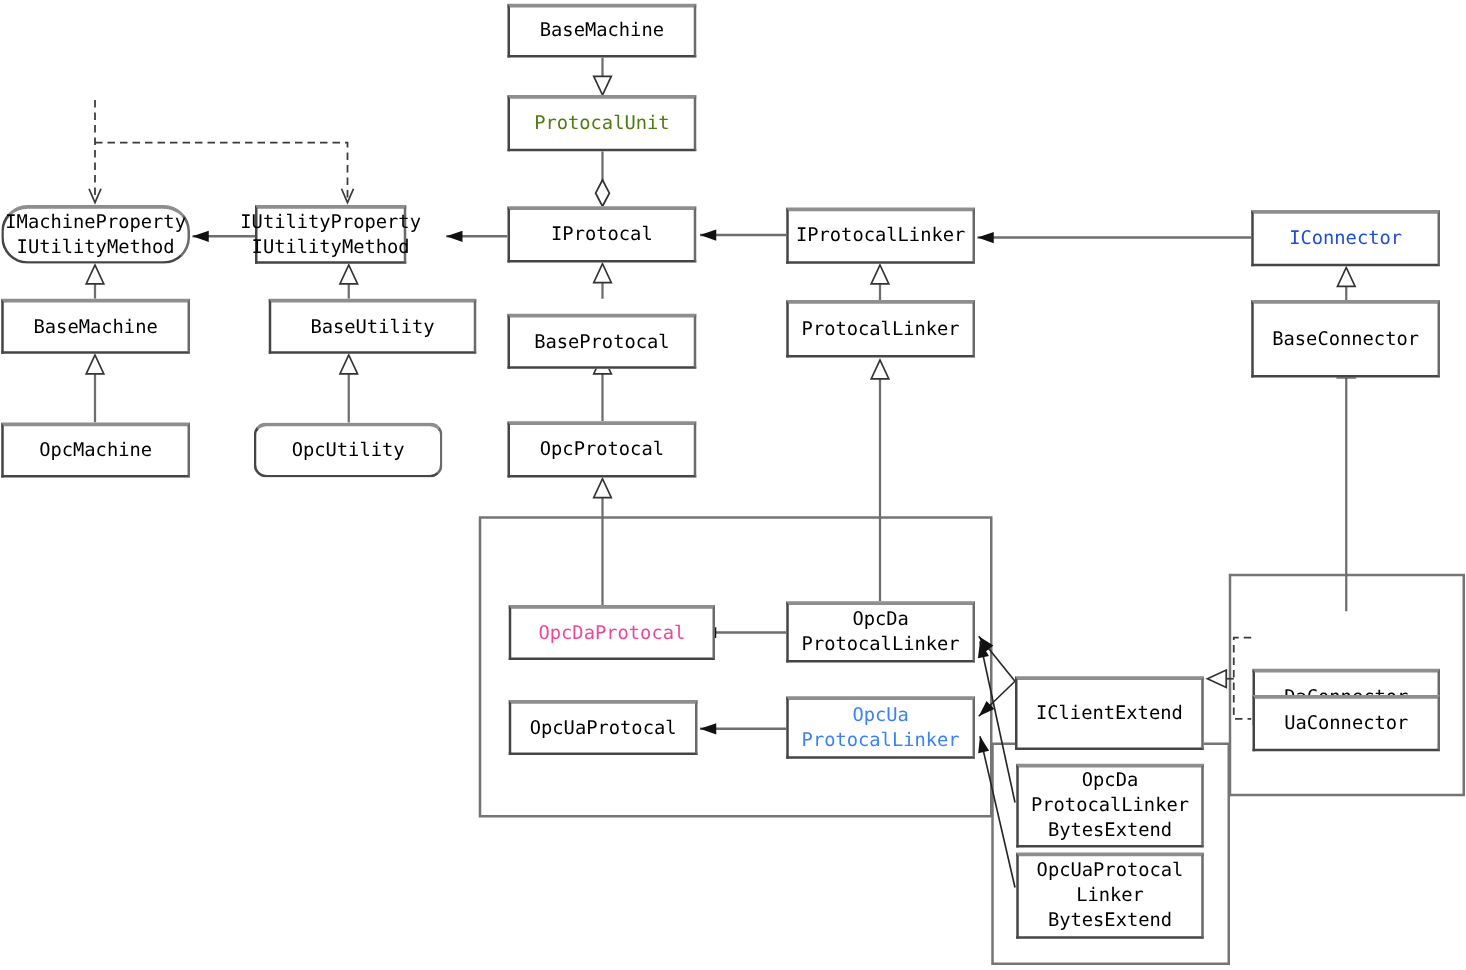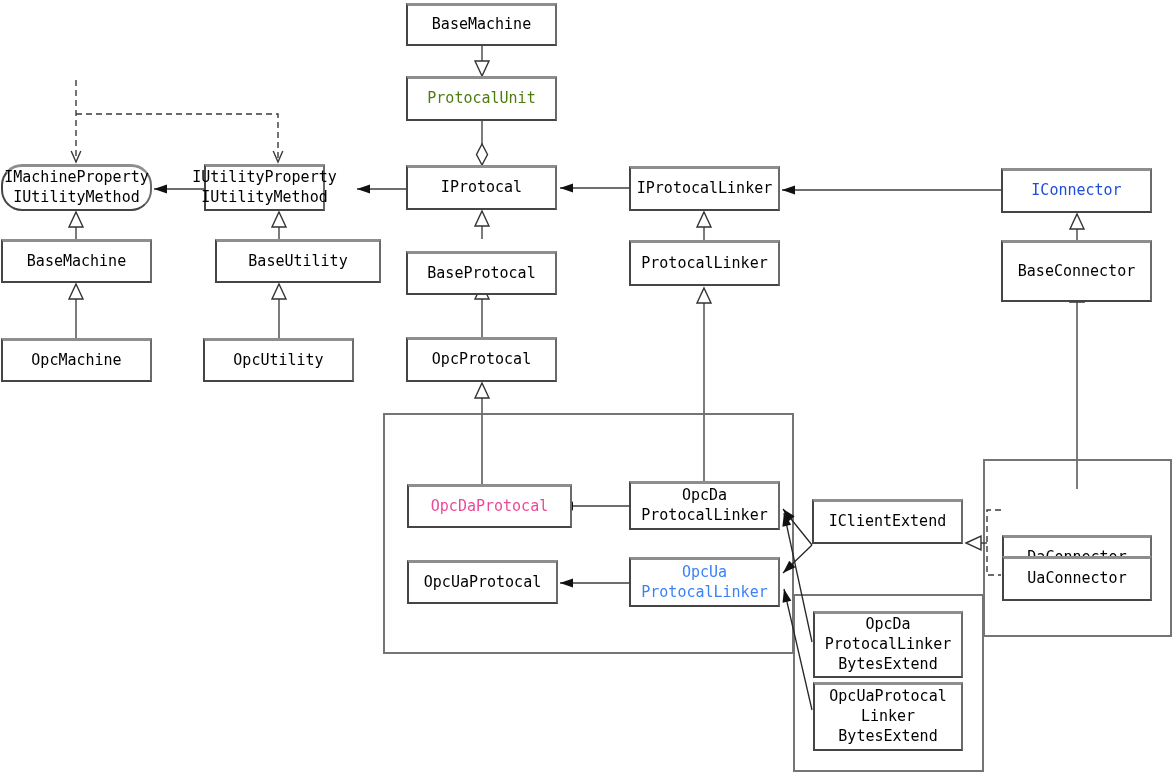--- a/index.html
+++ b/index.html
@@ -99,21 +99,21 @@
     </div>
     <div class="node" style="left: 1px; top: 239px; width: 151px; height: 44px; color: rgb(0, 0, 0);">
       <div>BaseMachine</div>
     </div>
     <div class="node" style="left: 215px; top: 239px; width: 166px; height: 44px; color: rgb(0, 0, 0);">
       <div>BaseUtility</div>
     </div>
     <div class="node" style="left: 1px; top: 338px; width: 151px; height: 44px; color: rgb(0, 0, 0);">
       <div>OpcMachine</div>
     </div>
-    <div class="node" style="left: 203px; top: 338px; width: 151px; height: 44px; color: rgb(0, 0, 0);">
+    <div class="node" style="left: 203px; top: 338px; width: 151px; height: 44px; color: rgb(0, 0, 0); border-radius: 10px;">
       <div>OpcUtility</div>
     </div>
     <div class="node" style="left: 406px; top: 3px; width: 151px; height: 43px; color: rgb(0, 0, 0);">
       <div>BaseMachine</div>
     </div>
     <div class="node" style="left: 406px; top: 76px; width: 151px; height: 45px; color: #4d7c0f;">
       <div>ProtocalUnit</div>
     </div>
     <div class="node" style="left: 406px; top: 165px; width: 151px; height: 45px; color: rgb(0, 0, 0);">
       <div>IProtocal</div>
@@ -143,21 +143,21 @@
       <div>OpcUaProtocal</div>
     </div>
     <div class="node" style="left: 629px; top: 481px; width: 151px; height: 49px; color: rgb(0, 0, 0);">
       <div>OpcDa</div>
       <div>ProtocalLinker</div>
     </div>
     <div class="node" style="left: 629px; top: 557px; width: 151px; height: 50px; color: #3b82f6;">
       <div>OpcUa</div>
       <div>ProtocalLinker</div>
     </div>
-    <div class="node" style="left: 812px; top: 499px; width: 151px; height: 45px; color: rgb(0, 0, 0);">
+    <div class="node" style="left: 812px; top: 541px; width: 151px; height: 59px; color: rgb(0, 0, 0);">
       <div>IClientExtend</div>
     </div>
     <div class="node" style="left: 1002px; top: 489px; width: 150px; height: 45px; color: rgb(0, 0, 0); margin-top: 46px;">
       <div>DaConnector</div>
     </div>
     <div class="node" style="left: 1002px; top: 556px; width: 150px; height: 45px; color: rgb(0, 0, 0);">
       <div>UaConnector</div>
     </div>
     <div class="node" style="left: 813px; top: 611px; width: 150px; height: 67px; color: rgb(0, 0, 0);">
       <div>OpcDa</div>

